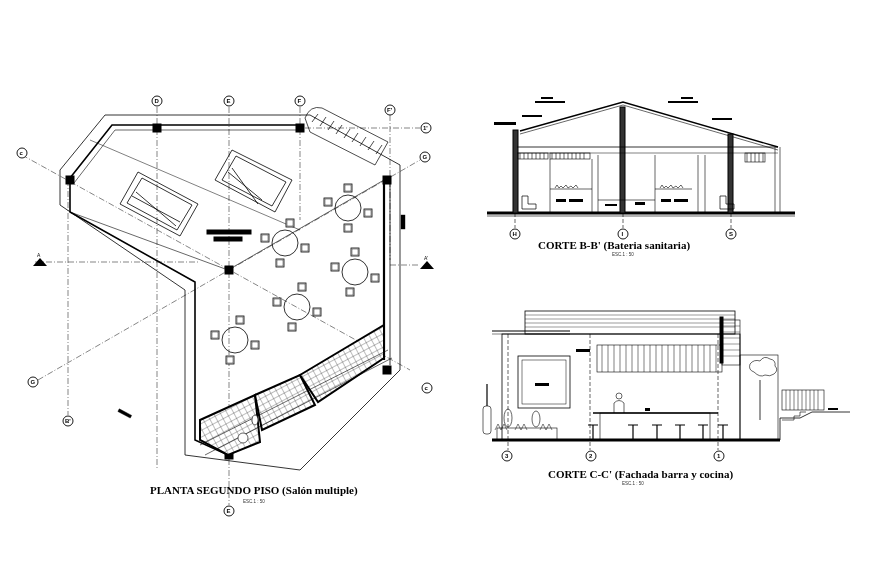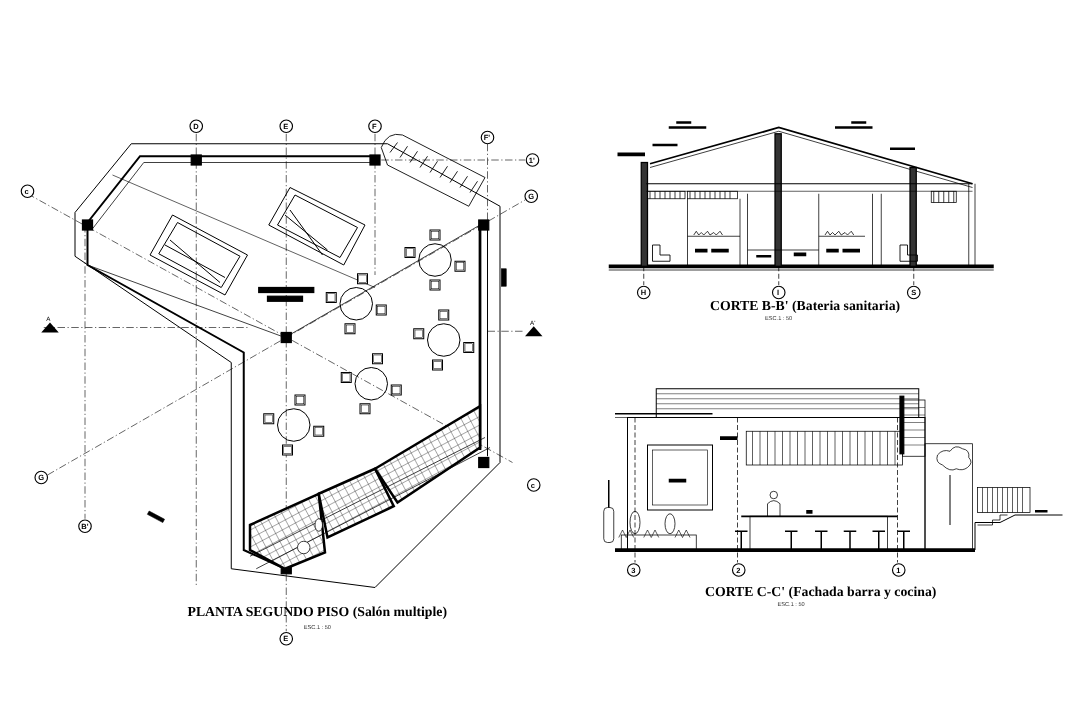--- a/index.html
+++ b/index.html
@@ -285,17 +285,17 @@
         <text x="589" y="458" fill="#000" stroke="none">2</text>
       <use href="#bubble" x="719" y="456"></use>
         <text x="717" y="458" fill="#000" stroke="none">1</text>
     </g>
   </g>
 </svg>
 
 <div class="title" style="left:150px;top:484px;">PLANTA SEGUNDO PISO (Salón multiple)</div>
 <div class="scale" style="left:243px;top:499px;">ESC.1 : 50</div>
 
-<div class="title" style="left:568px;top:239px;">CORTE B-B' (Bateria sanitaria)</div>
+<div class="title" style="left:538px;top:239px;">CORTE B-B' (Bateria sanitaria)</div>
 <div class="scale" style="left:612px;top:252px;">ESC.1 : 50</div>
 
-<div class="title" style="left:564px;top:468px;">CORTE C-C' (Fachada barra y cocina)</div>
+<div class="title" style="left:548px;top:468px;">CORTE C-C' (Fachada barra y cocina)</div>
 <div class="scale" style="left:622px;top:481px;">ESC.1 : 50</div>
 
 </body></html>

